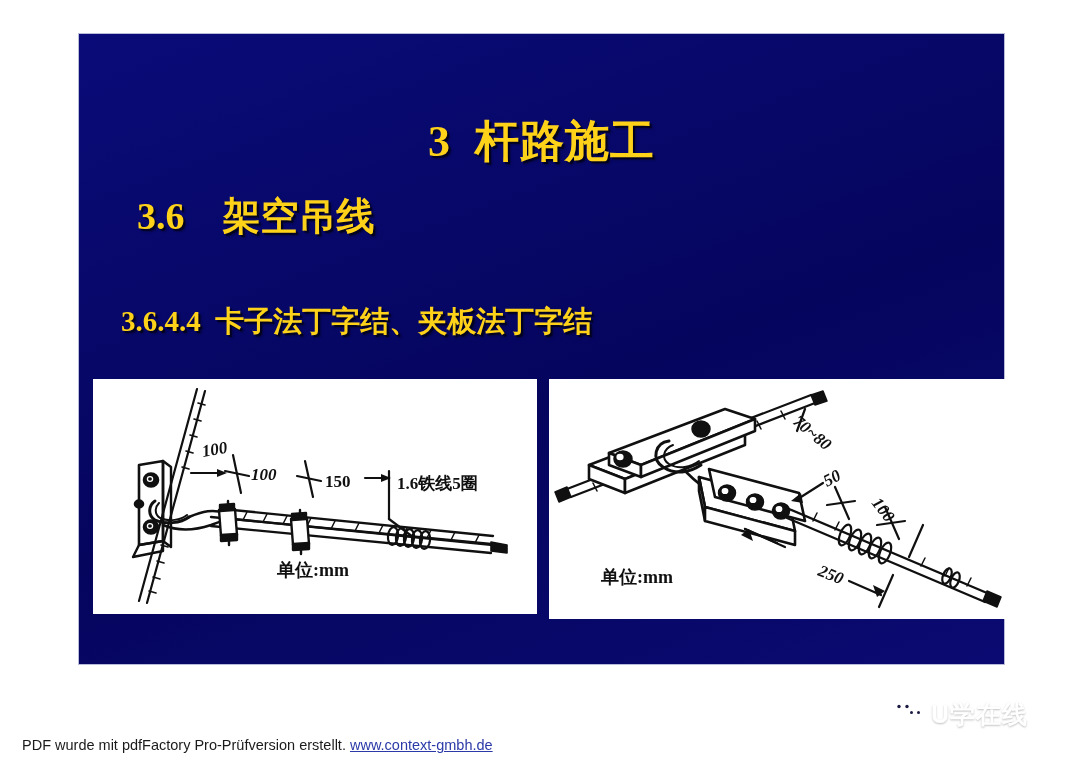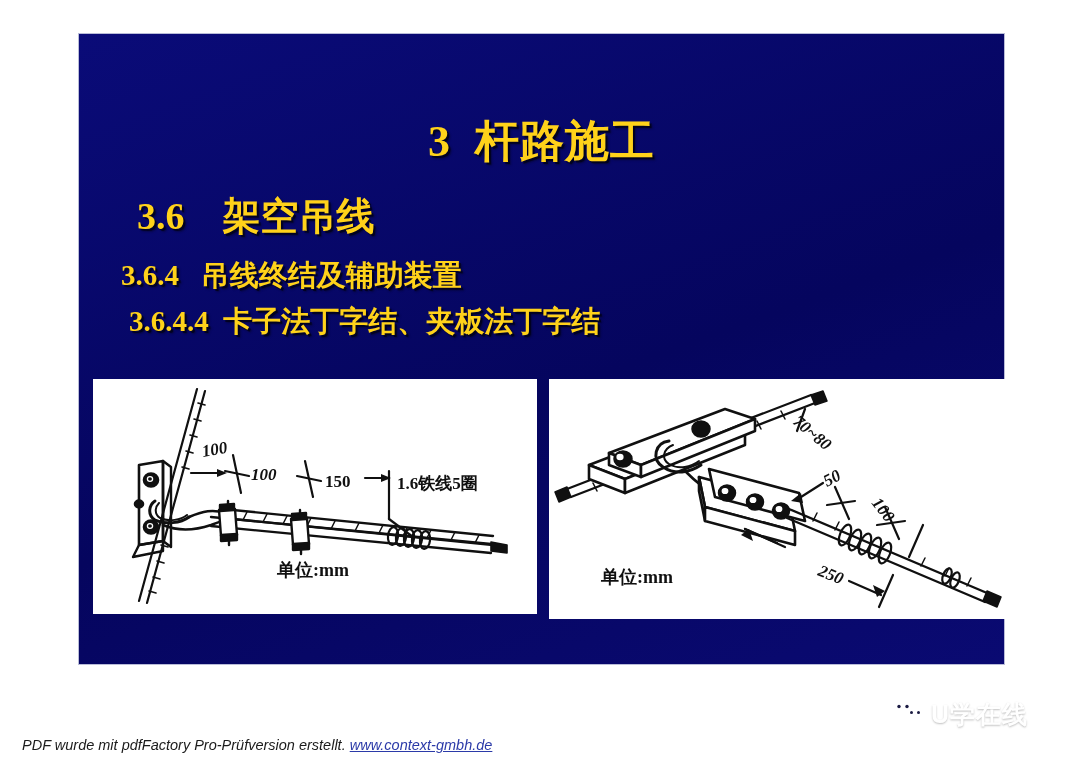--- a/index.html
+++ b/index.html
@@ -58,21 +58,21 @@
   #heading-364 {
     position: absolute;
     left: 42px;
     top: 222px;
     font-size: 29px;
     font-family: "Liberation Serif", "DejaVu Serif", serif;
   }
 
   #heading-3644 {
     position: absolute;
-    left: 50px;
+    left: 42px;
     top: 268px;
     font-size: 29px;
     font-family: "Liberation Serif", "DejaVu Serif", serif;
   }
 
   
   .figure-box {
     position: absolute;
     background: #ffffff;
     overflow: hidden;
@@ -120,37 +120,35 @@
   }
 
   
   #footer {
     position: absolute;
     left: 22px;
     top: 737px;
     font-size: 14.5px;
     color: #1b1b1b;
     white-space: pre;
-    font-style: italic;
   }
   #footer .footer-link {
     color: #2b3aa8;
     text-decoration: underline;
   }
 </style>
 </head>
 <body>
 
 <div id="slide">
 
   <div id="slide-title" class="gold">3  杆路施工</div>
 
   <div id="heading-36" class="gold">3.6    架空吊线</div>
 
-  <div id="heading-364" class="gold">3.6.4   吊线终结及辅助装置</div>
 
   <div id="heading-3644" class="gold">3.6.4.4  卡子法丁字结、夹板法丁字结</div>
 
   <div id="figure-left" class="figure-box">
     <svg class="figure-svg" viewBox="0 0 444 235" preserveAspectRatio="xMidYMid meet">
       <g stroke="#101010" fill="none" stroke-width="2.4" stroke-linecap="round" stroke-linejoin="round">
 
         <g stroke-width="2.2">
           <line x1="104" y1="10" x2="46" y2="222"></line>
           <line x1="112" y1="12" x2="54" y2="224"></line>

